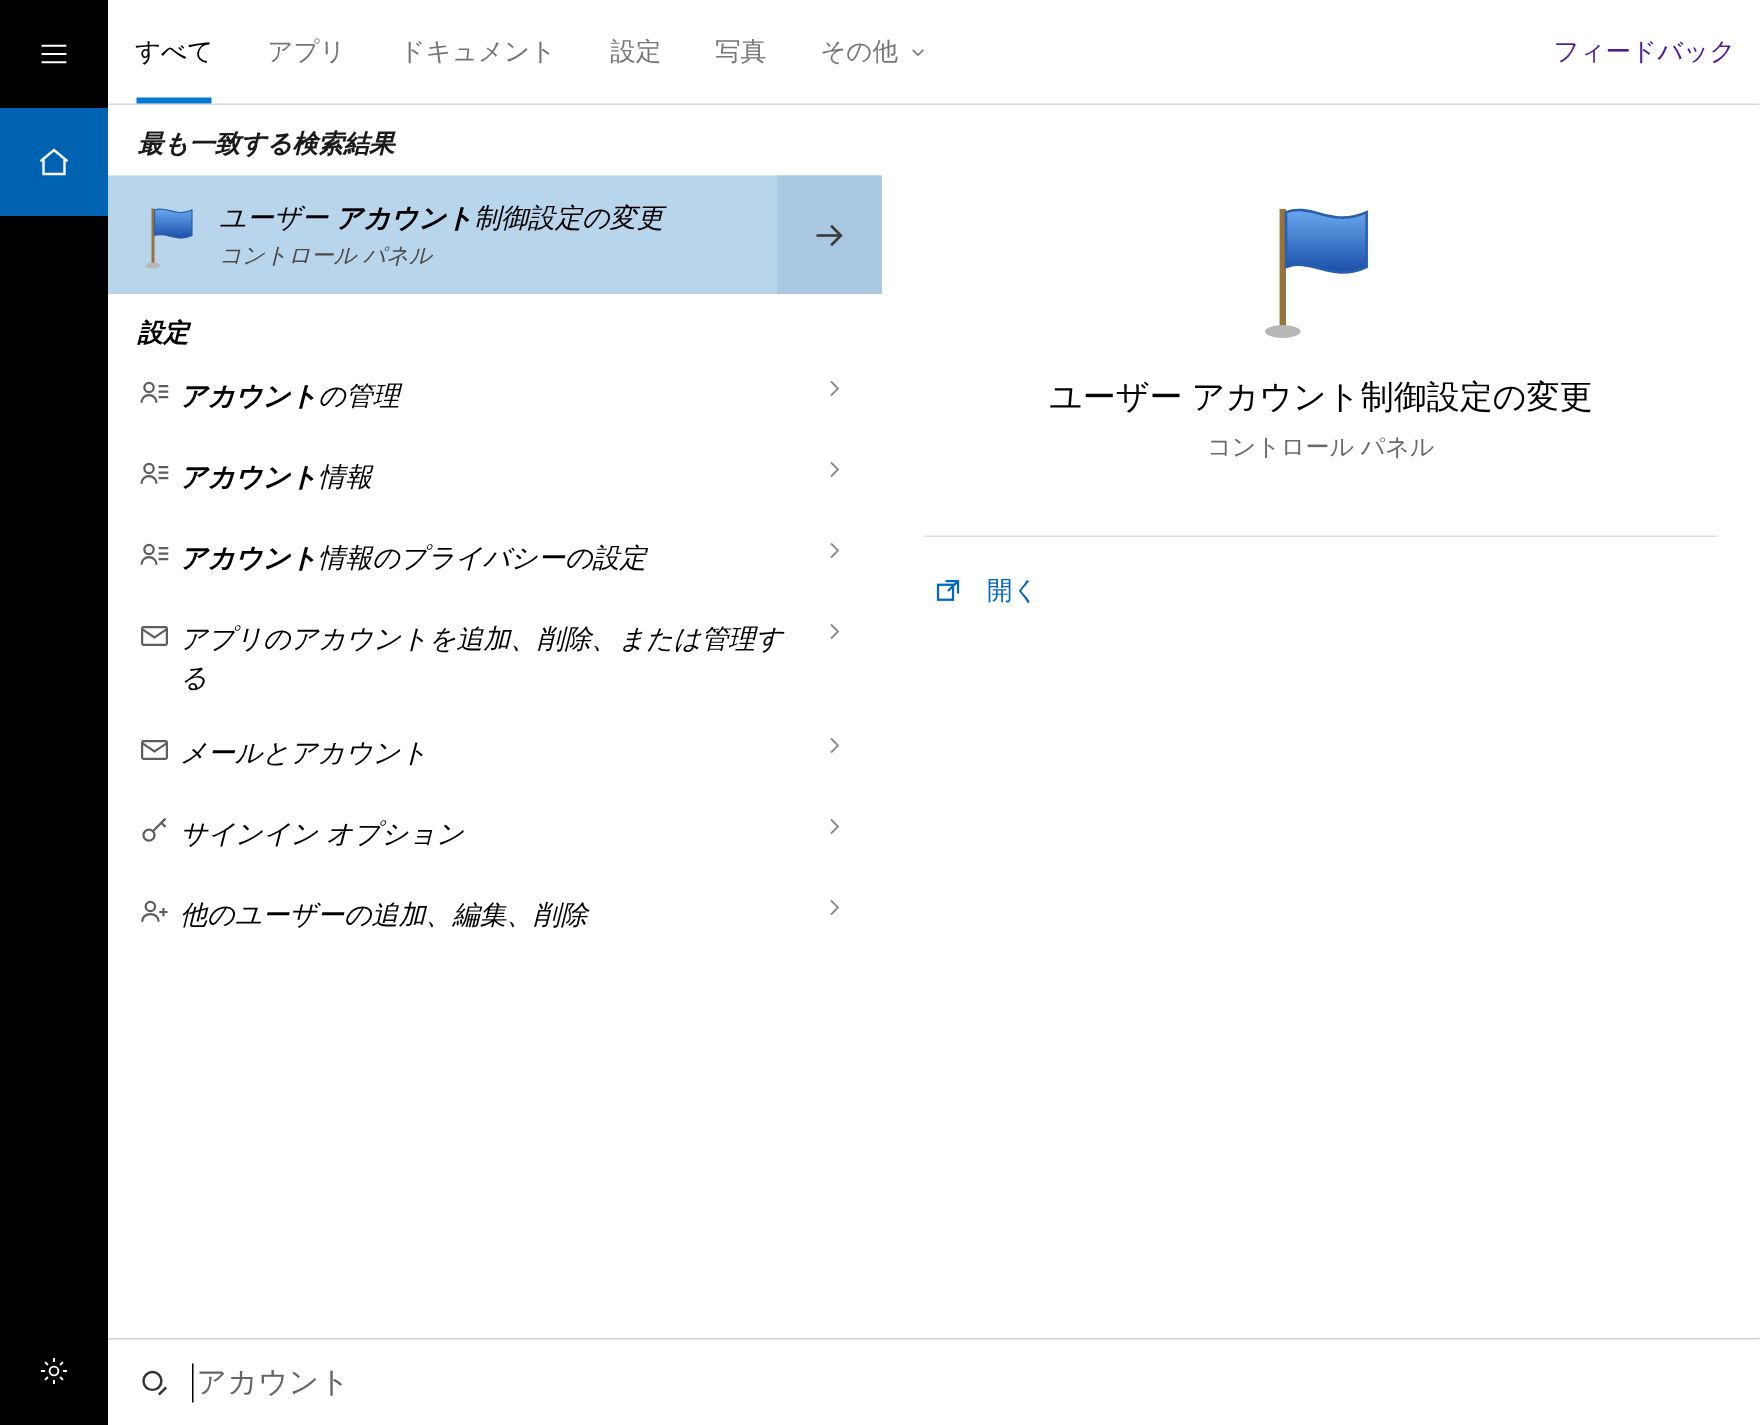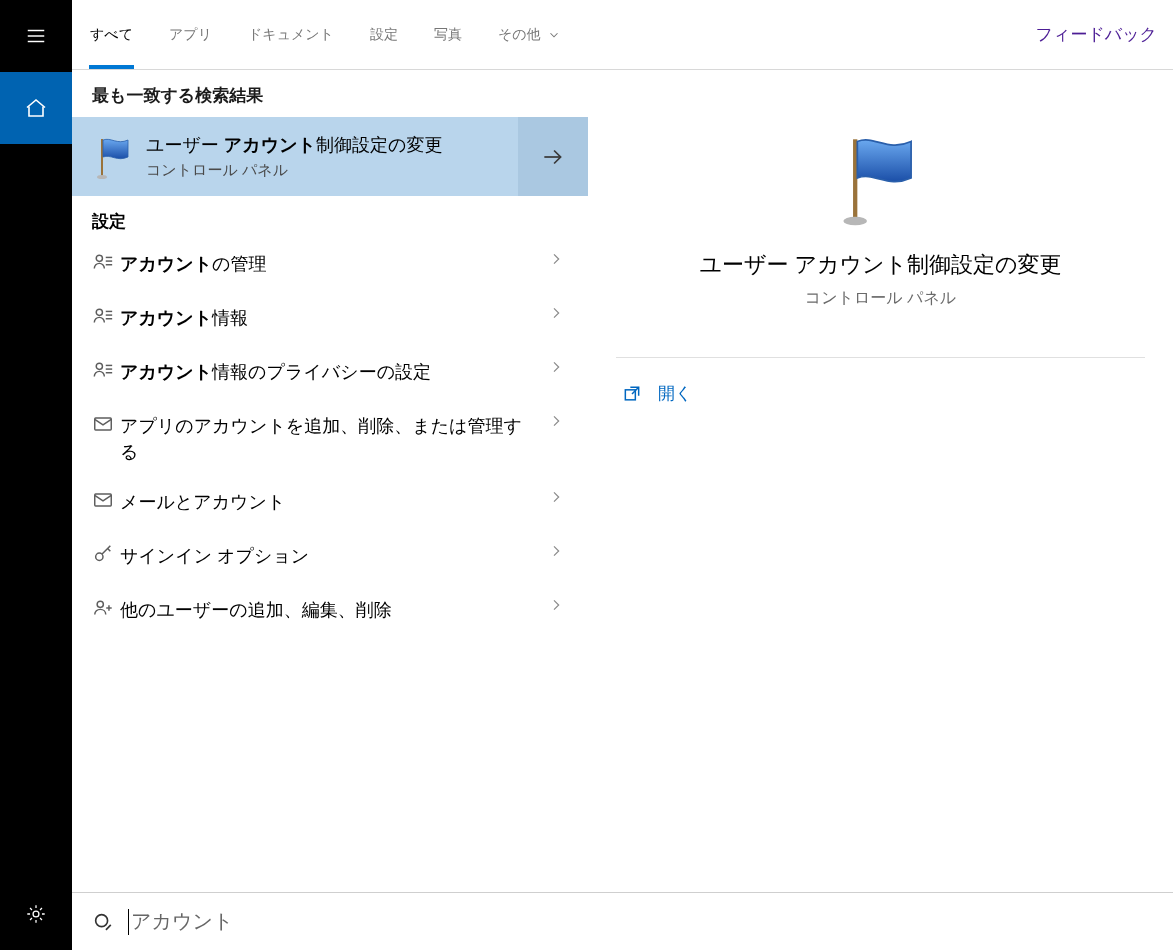--- a/index.html
+++ b/index.html
@@ -53,21 +53,21 @@
     display: flex;
     align-items: center;
     padding: 0 8px 0 0;
   }
   .tabs { display: flex; align-items: center; height: 100%; }
   .tab {
     height: 100%;
     padding: 0 18px;
     display: flex;
     align-items: center;
-    font-size: 14px;
+    font-size: 17px;
     color: #767676;
     cursor: pointer;
     position: relative;
     justify-content: center;
   }
   .tab.active {
     color: #000;
   }
   .tab.active::after {
     content: "";
@@ -95,20 +95,21 @@
   }
 
   
   .results {
     width: 516px;
     flex: none;
     background: #f2f2f2;
     display: flex;
     flex-direction: column;
     overflow: hidden;
+    font-style: italic;
   }
   .section-header {
     padding: 14px 20px 10px 20px;
     font-size: 17px;
     font-weight: 700;
     color: #1b1b1b;
     background: #fff;
   }
 
   

